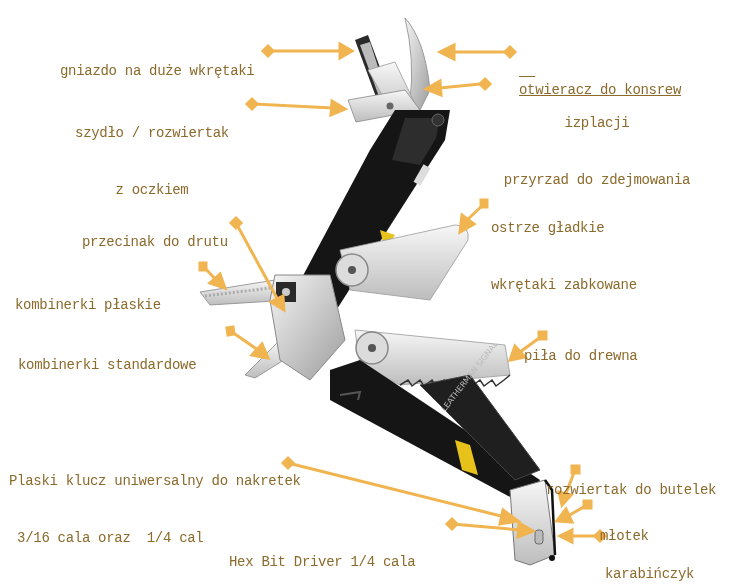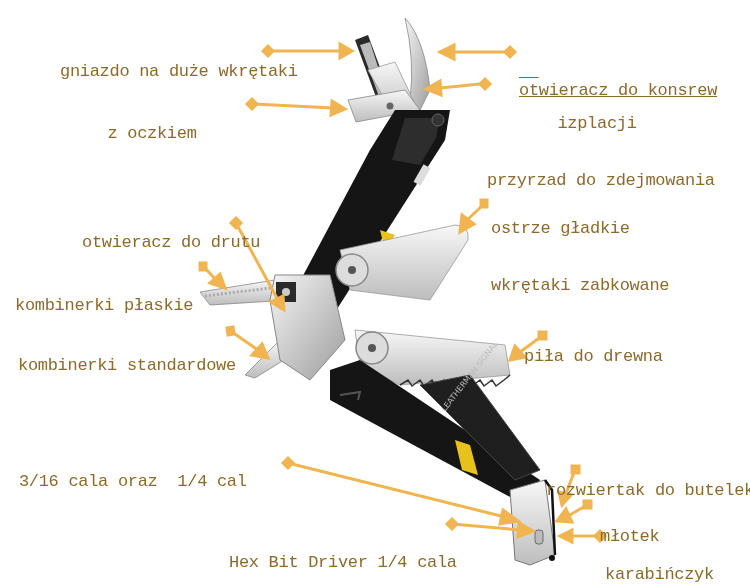--- a/index.html
+++ b/index.html
@@ -1,17 +1,17 @@
 <!DOCTYPE html>
 <html><head>
 <meta charset="utf-8">
 <style>
   html,body{margin:0;padding:0;background:#ffffff;}
   body{width:750px;height:585px;position:relative;overflow:hidden;font-family:"Liberation Mono","DejaVu Sans Mono",monospace;}
-  .lbl{position:absolute;color:#8b6a2c;font-size:17px;line-height:19px;white-space:pre;letter-spacing:-0.3px;}
+  .lbl{position:absolute;color:#8b6a2c;font-size:14px;line-height:19px;white-space:pre;letter-spacing:-0.3px;}
   .c{text-align:center;}
   svg{position:absolute;left:0;top:0;}
 </style>
 </head>
 <body>
 
 <svg width="750" height="585" viewBox="0 0 750 585">
   <defs>
     <linearGradient id="steel" x1="0" y1="0" x2="1" y2="1">
       <stop offset="0" stop-color="#f4f4f4"></stop>
@@ -135,46 +135,48 @@
     <line x1="570" y1="536" x2="595" y2="536"></line>
       <path d="M572 530 L560 536 L572 542 Z"></path>
       <path d="M595 536 L600 531 L605 536 L600 541 Z"></path>
   </g>
 </svg>
 
 <div class="lbl" style="left:60px;top:24px;">
   <div>gniazdo na duże wkrętaki</div>
 </div>
 <div class="lbl c" style="left:57px;top:86px;width:190px;">
+  <div>szydło / rozwiertak</div>
   <div>z oczkiem</div>
 </div>
 <div class="lbl" style="left:519px;top:43px;text-decoration:underline;">
   <div>otwieracz do konsrew</div>
 </div>
 <div class="lbl c" style="left:487px;top:76px;width:220px;">
   <div>izplacji</div>
   <div>przyrzad do zdejmowania</div>
 </div>
 <div class="lbl" style="left:82px;top:195px;">
-  <div>otwieracz do drutu</div>
+  <div>przecinak do drutu</div>
 </div>
 <div class="lbl" style="left:15px;top:258px;">
   <div>kombinerki płaskie</div>
 </div>
 <div class="lbl" style="left:18px;top:318px;">
   <div>kombinerki standardowe</div>
 </div>
 <div class="lbl" style="left:491px;top:181px;">
   <div>ostrze gładkie</div>
   <div>wkrętaki zabkowane</div>
 </div>
 <div class="lbl" style="left:524px;top:309px;">
   <div>piła do drewna</div>
 </div>
 <div class="lbl" style="left:9px;top:434px;">
+  <div>Plaski klucz uniwersalny do nakretek</div>
   <div> 3/16 cala oraz  1/4 cal</div>
 </div>
 <div class="lbl" style="left:546px;top:443px;">
   <div>rozwiertak do butelek</div>
 </div>
 <div class="lbl" style="left:600px;top:489px;">
   <div>młotek</div>
 </div>
 <div class="lbl" style="left:229px;top:515px;">
   <div>Hex Bit Driver 1/4 cala</div>

